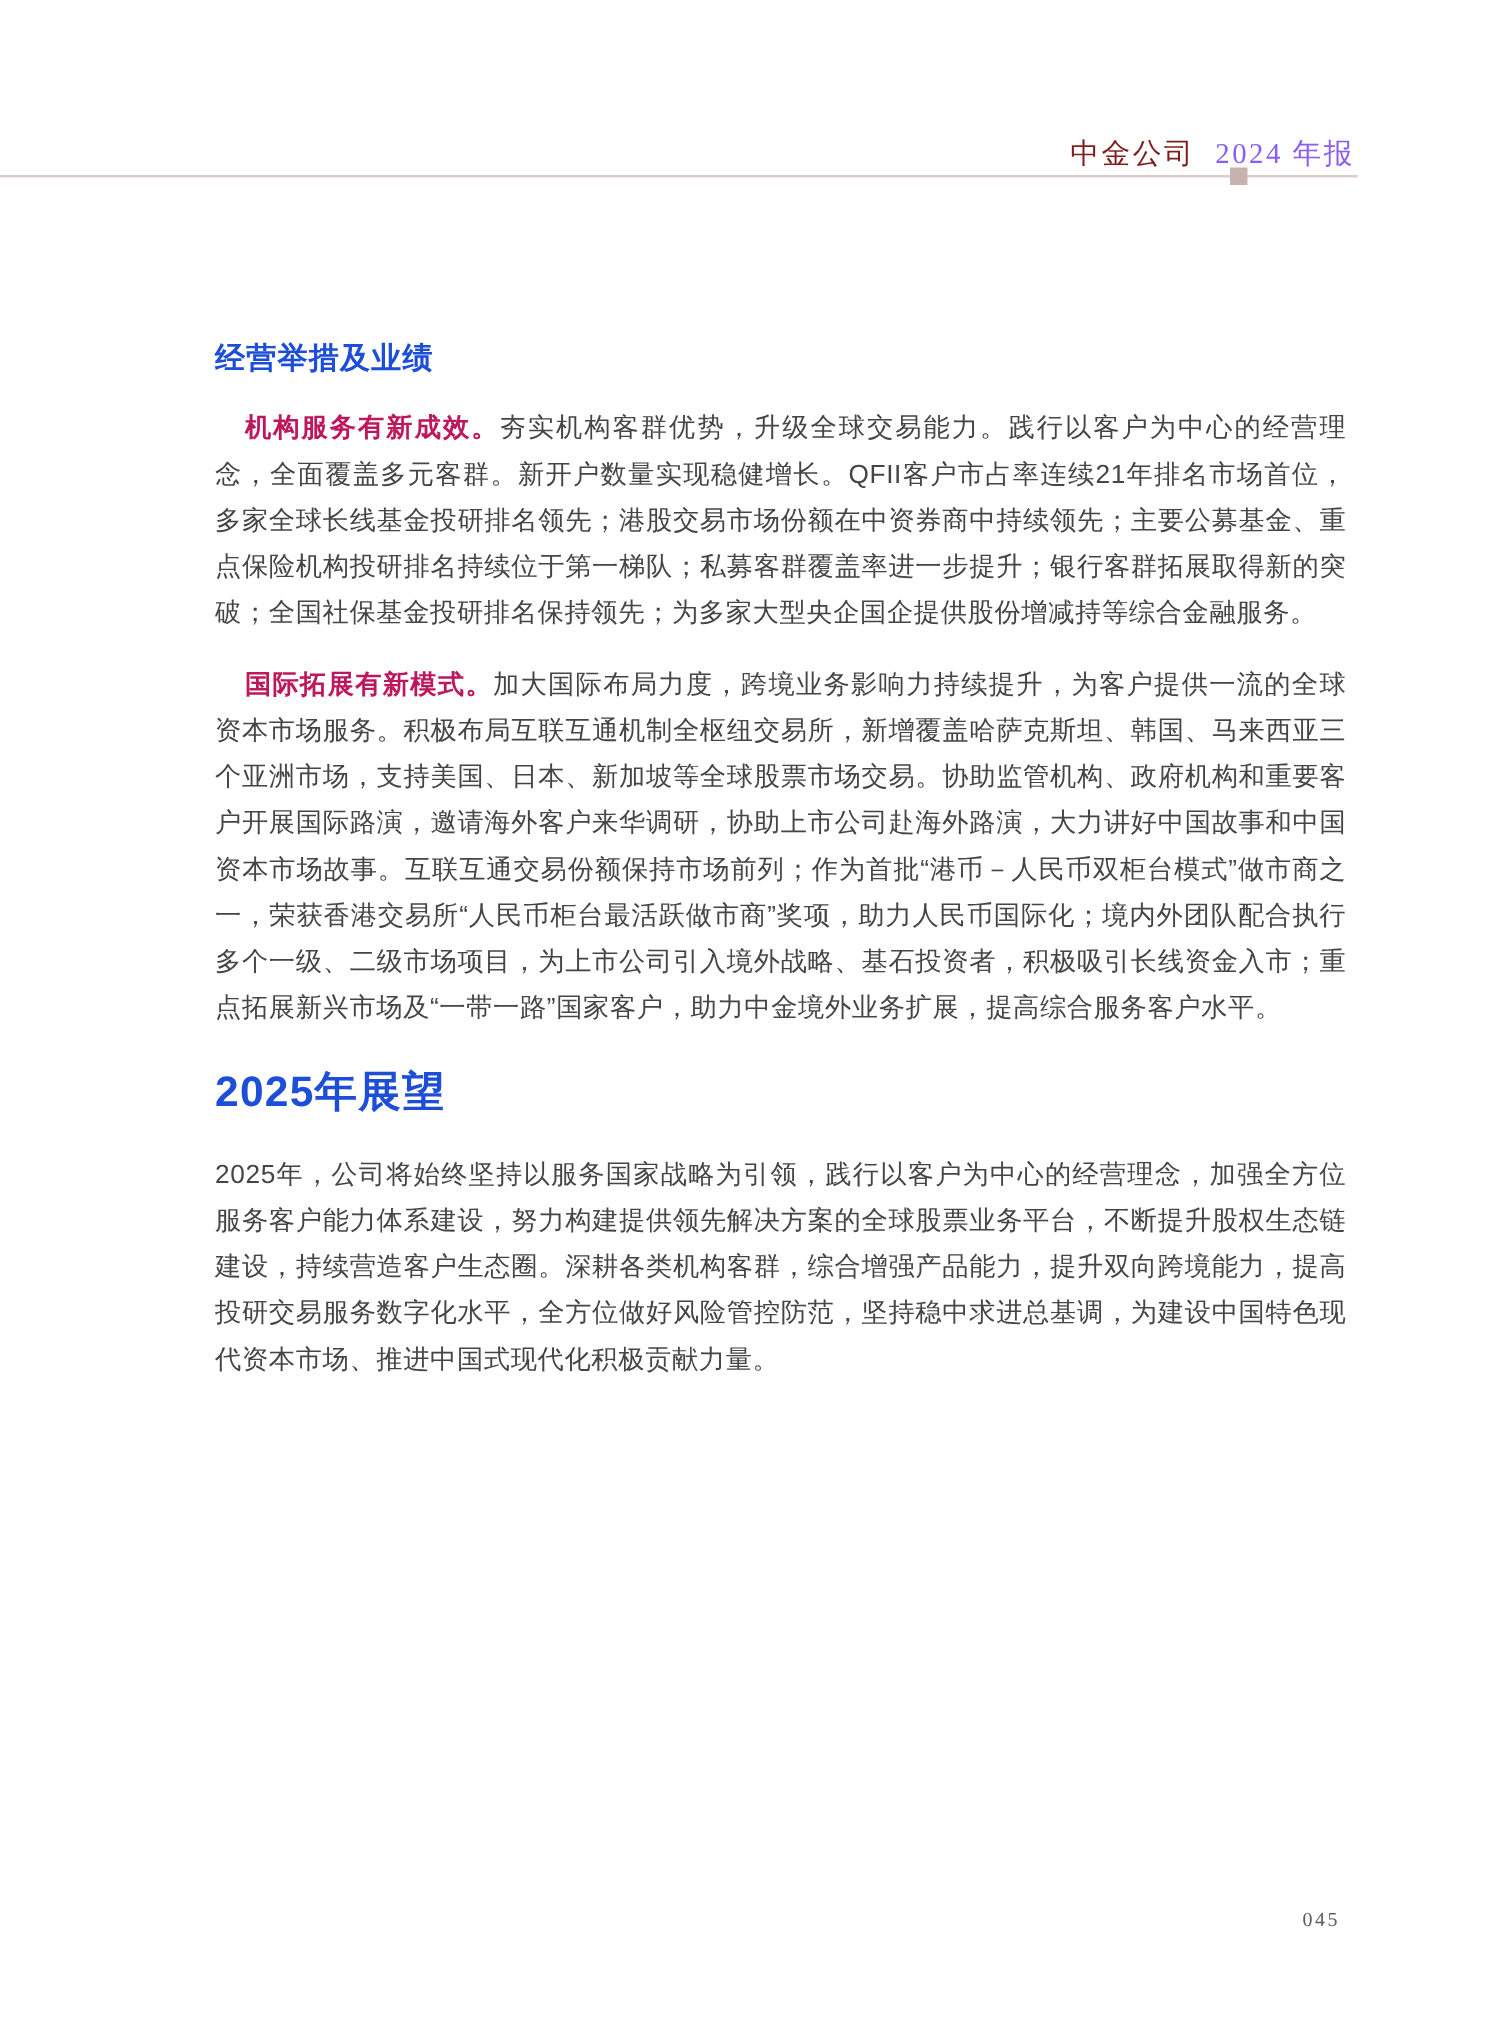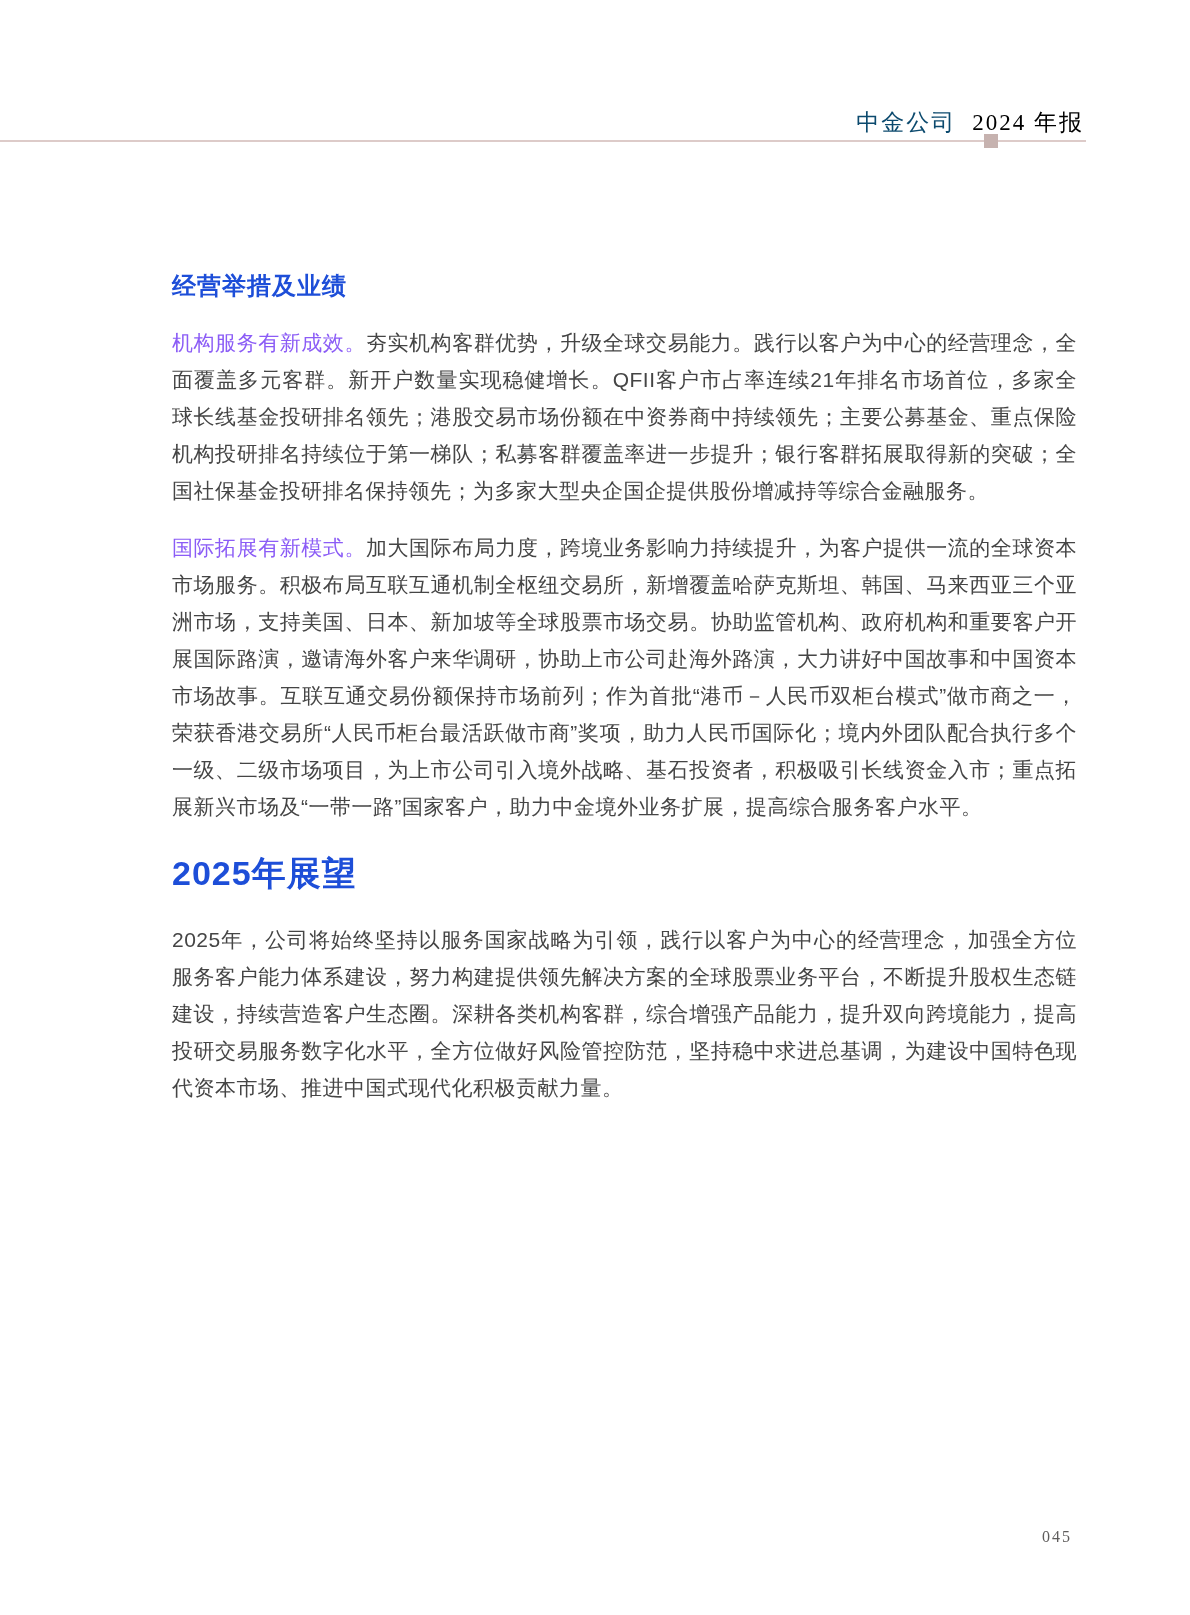--- a/index.html
+++ b/index.html
@@ -19,26 +19,26 @@
   
   .header-text {
     position: absolute;
     top: 107px;
     right: 106px;
     font-family: "Liberation Serif", "DejaVu Serif", serif;
     font-size: 23px;
     white-space: nowrap;
   }
   .header-company {
-    color: #0c4a6e;
+    color: #7f1d1d;
     letter-spacing: 2px;
     margin-right: 16px;
   }
   .header-report {
-    color: #000000;
+    color: #8b5cf6;
     letter-spacing: 2px;
     margin-top: 41px;
   }
   .header-rule {
     position: absolute;
     top: 140px;
     left: 0;
     width: 1086px;
     height: 2px;
     background: #ddcbc9;
@@ -73,22 +73,23 @@
   }
   .para {
     font-size: 21px;
     line-height: 37px;
     color: #454545;
     text-align: justify;
     margin: 0 0 20px 0;
     letter-spacing: 0.5px;
   }
   .para .lead {
-    font-weight: normal;
-    color: #8b5cf6;
+    font-weight: bold;
+    color: #be185d;
+    margin-left: 24px;
   }
 
   
   .page-number {
     position: absolute;
     left: 1042px;
     top: 1528px;
     font-family: "Liberation Serif", "DejaVu Serif", serif;
     font-size: 16px;
     color: #5f5d5c;

